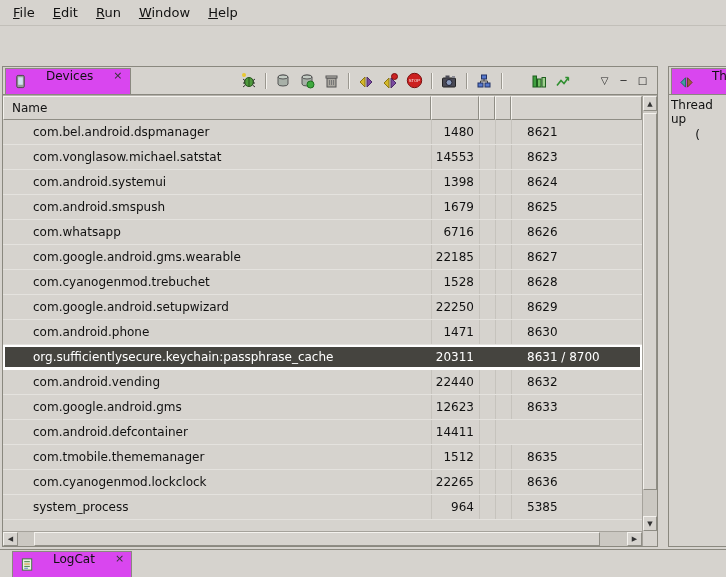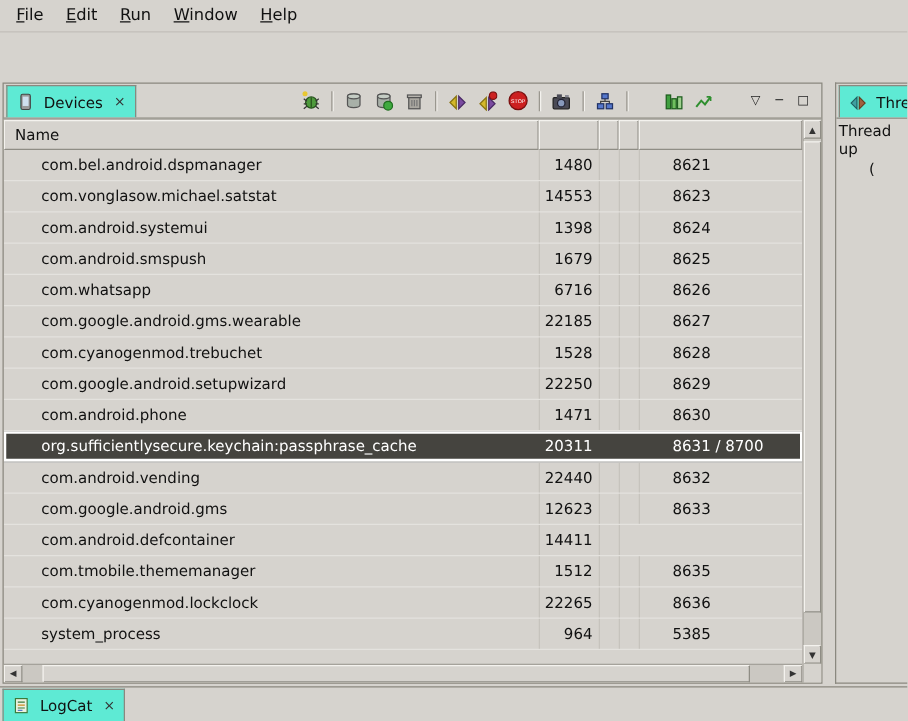--- a/index.html
+++ b/index.html
@@ -25,21 +25,21 @@
   .toolbar-space{height:38px;box-sizing:border-box}
 
   
   .main{height:485px;display:flex;box-sizing:border-box;padding:2px 0 2px 2px}
   .sash{width:10px}
   .devices-panel{width:656px;border:1px solid var(--panel-border);display:flex;flex-direction:column;background:var(--window-bg);box-sizing:border-box}
   .threads-panel{flex:1;border:1px solid var(--panel-border);border-right:none;display:flex;flex-direction:column;overflow:hidden;background:var(--window-bg)}
 
   
   .panel-tabbar{display:flex;align-items:flex-end;height:28px;border-bottom:1px solid var(--panel-border);padding-left:2px;box-sizing:border-box;overflow:hidden}
-  .tab{display:flex;align-items:center;gap:7px;padding:0 7px;height:26px;background:#5eead4;border:1px solid var(--panel-border);border-bottom:none;font-size:12px;white-space:nowrap;box-sizing:border-box}
+  .tab{display:flex;gap:18px;padding:0 7px;height:26px;background:#d946ef;border:1px solid var(--panel-border);border-bottom:none;font-size:12px;white-space:nowrap;box-sizing:border-box}
   .tab-close{font-size:11px;color:#333;padding-left:2px}
   .tab-icon{display:inline-flex;align-items:center}
 
   
   .tb-icons{margin-left:auto;display:flex;align-items:center;gap:2px;padding-right:6px;height:100%}
   .tbtn{width:22px;height:20px;display:flex;align-items:center;justify-content:center}
   .tsep{width:1px;height:16px;background:#9a978f;box-shadow:1px 0 0 var(--bevel-hl);margin:0 4px}
   .gap{width:18px}
   .winbtn{width:17px;height:17px;display:flex;align-items:center;justify-content:center;font-size:10px;color:#222}
 
@@ -53,41 +53,41 @@
   .th.n1{width:16px}
   .th.n2{width:16px}
   .th.port{flex:1}
   .table-body{height:400px;flex:0 0 400px;overflow:hidden}
   .body-filler{flex:1}
   .row{display:flex;height:25px;align-items:flex-start;border-bottom:1px solid var(--row-line);box-sizing:border-box;font-size:12px}
   .cell{box-sizing:border-box;height:100%;display:flex;align-items:center;overflow:hidden;white-space:nowrap}
   .cell.name{width:428px;padding-left:30px}
   .cell.pid{width:48px;justify-content:flex-end;padding-right:5px;border-left:1px solid var(--col-line)}
   .cell.n1,.cell.n2{width:16px;border-left:1px solid var(--col-line)}
-  .cell.port{flex:1;padding-left:26px;border-left:1px solid var(--col-line)}
+  .cell.port{flex:1;padding-left:15px;border-left:1px solid var(--col-line)}
   .row.selected{background:var(--selection-bg);color:var(--selection-fg);box-shadow:inset 0 0 0 2px #fff;border-bottom:1px solid #fff}
   .row.selected .cell{border-left-color:transparent}
 
   
   .vscroll{width:15px;flex:0 0 15px;display:flex;flex-direction:column;background:#cbc8c2;border-left:1px solid #a5a29b;box-sizing:border-box}
   .sb-btn{width:100%;height:15px;flex:0 0 15px;display:flex;align-items:center;justify-content:center;font-size:7px;background:var(--window-bg);border:1px solid;border-color:var(--bevel-hl) var(--bevel-sh) var(--bevel-sh) var(--bevel-hl);box-sizing:border-box;color:#333}
   .hscroll .sb-btn{width:15px;height:100%}
   .sb-track{flex:1;position:relative}
   .sb-thumb{position:absolute;background:var(--window-bg);border:1px solid;border-color:var(--bevel-hl) var(--bevel-sh) var(--bevel-sh) var(--bevel-hl);box-sizing:border-box}
   .sb-thumb.v{left:0;right:0;top:2px;height:93%}
   .sb-thumb.h{top:0;bottom:0;left:16px;width:93%}
   .hscroll{height:15px;flex:0 0 15px;display:flex;background:#cbc8c2;border-top:1px solid #a5a29b;box-sizing:border-box}
   .corner{width:15px;height:15px;flex:0 0 15px;background:var(--window-bg)}
 
   
   .threads-content{flex:1;font-size:12px;padding:3px 2px;overflow:hidden}
   .threads-content .line2{text-align:center;margin-top:2px}
 
   
-  .logcat-bar{height:28px;border-top:1px solid var(--panel-border);display:flex;align-items:flex-end;padding-left:2px;background:var(--window-bg);box-sizing:border-box}
+  .logcat-bar{height:28px;border-top:1px solid var(--panel-border);display:flex;align-items:flex-end;padding-left:12px;background:var(--window-bg);box-sizing:border-box}
 </style>
 </head>
 <body>
 
 <div class="window">
 
   <div class="menubar">
 
       <div class="menu-item">File</div>
 

